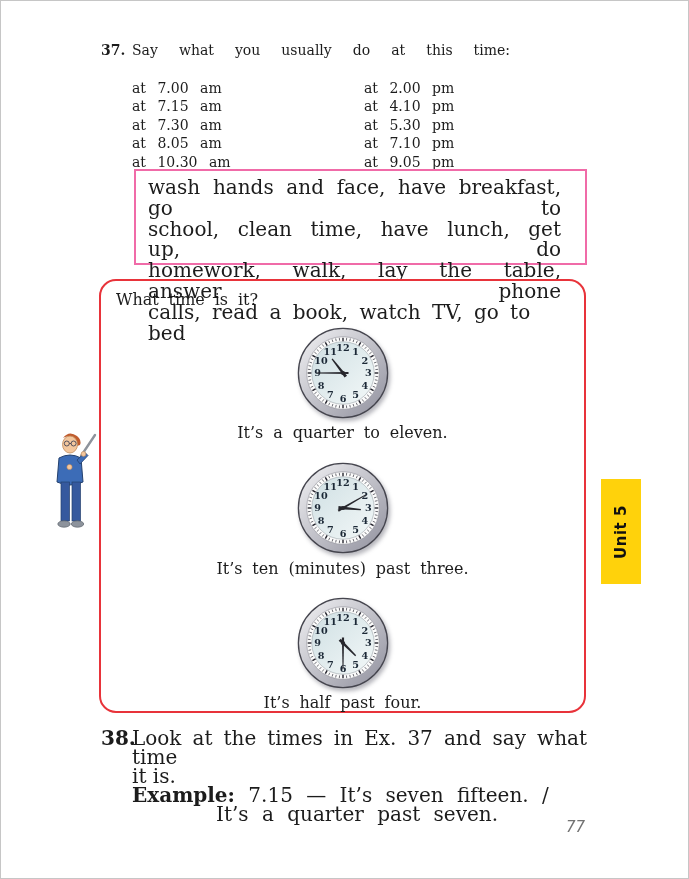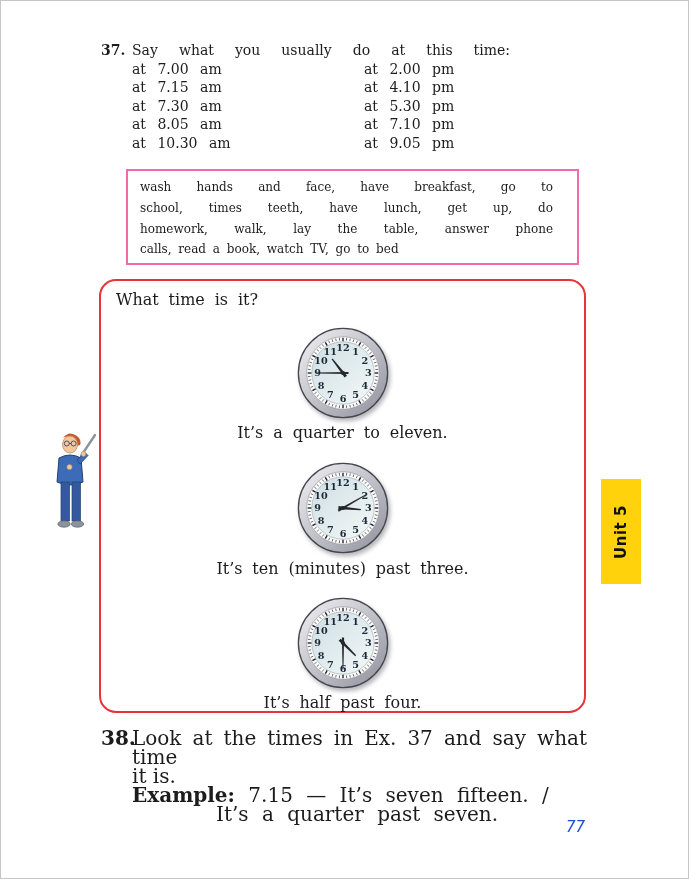--- a/index.html
+++ b/index.html
@@ -12,26 +12,26 @@
     overflow:hidden;
     font-family:"DejaVu Serif","Liberation Serif",serif;
     color:#1c1c1c;
   }
   
   .ex37{position:absolute;left:100px;top:40px;width:440px;font-size:14px;line-height:18.6px;}
   .ex-head{display:flex;}
   .ex-num{font-weight:bold;width:31px;flex:0 0 31px;}
   .stretch{text-align:justify;text-align-last:justify;}
   .ex37-title{width:378px;}
-  .times{margin-left:31px;margin-top:0;display:grid;grid-template-columns:232px auto;word-spacing:.5em;}
+  .times{margin-left:31px;margin-top:19px;display:grid;grid-template-columns:232px auto;word-spacing:.5em;}
   
   .word-box{
-    position:absolute;left:125px;top:168px;width:453px;height:96px;
+    position:absolute;left:133px;top:168px;width:453px;height:96px;
     box-sizing:border-box;border:2px solid var(--pink,#f06ba8);
-    padding:6px 24px 0 12px;font-size:12px;line-height:20.8px;word-spacing:.25em;
+    padding:6px 24px 0 12px;font-size:20px;line-height:20.8px;word-spacing:.25em;
   }
   .jline{text-align:justify;text-align-last:justify;}
   
   .red-box{
     position:absolute;left:98px;top:278px;width:487px;height:434px;
     box-sizing:border-box;border:2.5px solid var(--red,#e8333a);border-radius:17px;
     display:flex;flex-direction:column;align-items:center;
     font-size:16px;
     justify-content:space-between;
   }
@@ -43,21 +43,21 @@
   .caption{margin-top:0;word-spacing:.3em;text-align:center;line-height:17px;}
   
   .ex38{position:absolute;left:100px;top:728px;width:486px;font-size:20px;line-height:18.8px;}
   .ex38-line1{width:455px;}
   .ex38 .body{width:455px;}
   .example{margin-top:0.5px;}
   .bold{font-weight:bold;}
   .example-l1{word-spacing:.35em;}
   .example-l2{padding-left:84px;word-spacing:.35em;}
   
-  .page-num{position:absolute;left:565px;top:817px;font-family:"DejaVu Sans","Liberation Sans",sans-serif;font-style:italic;font-size:15px;color:#1d4ed8;}
+  .page-num{position:absolute;left:565px;top:817px;font-family:"DejaVu Sans","Liberation Sans",sans-serif;font-style:italic;font-size:15px;color:#737373;}
   .unit-tab{
     position:absolute;left:600px;top:478px;width:40px;height:105px;
     background:var(--yellow,#ffd20b);
     display:flex;align-items:center;justify-content:center;
   }
   .unit-tab span{
     transform:rotate(-90deg);white-space:nowrap;
     font-family:"DejaVu Sans","Liberation Sans",sans-serif;
     font-weight:bold;font-size:15px;color:#111;letter-spacing:.5px;
   }
@@ -82,21 +82,21 @@
       <span>at 5.30 pm</span>
       <span>at 8.05 am</span>
       <span>at 7.10 pm</span>
       <span>at 10.30 am</span>
       <span>at 9.05 pm</span>
     </div>
   </section>
 
   <div class="word-box">
     <div class="jline">wash hands and face, have breakfast, go to</div>
-    <div class="jline">school, times teeth, have lunch, get up, do</div>
+    <div class="jline">school, clean time, have lunch, get up, do</div>
     <div class="jline">homework, walk, lay the table, answer phone</div>
     <div>calls, read a book, watch TV, go to bed</div>
   </div>
 
   <div class="red-box">
     <div class="red-box-title">What time is it?</div>
 
     <div class="clock-wrap c1">
       <svg class="clock-svg" width="92" height="92" viewBox="0 0 100 100">
           <defs>

